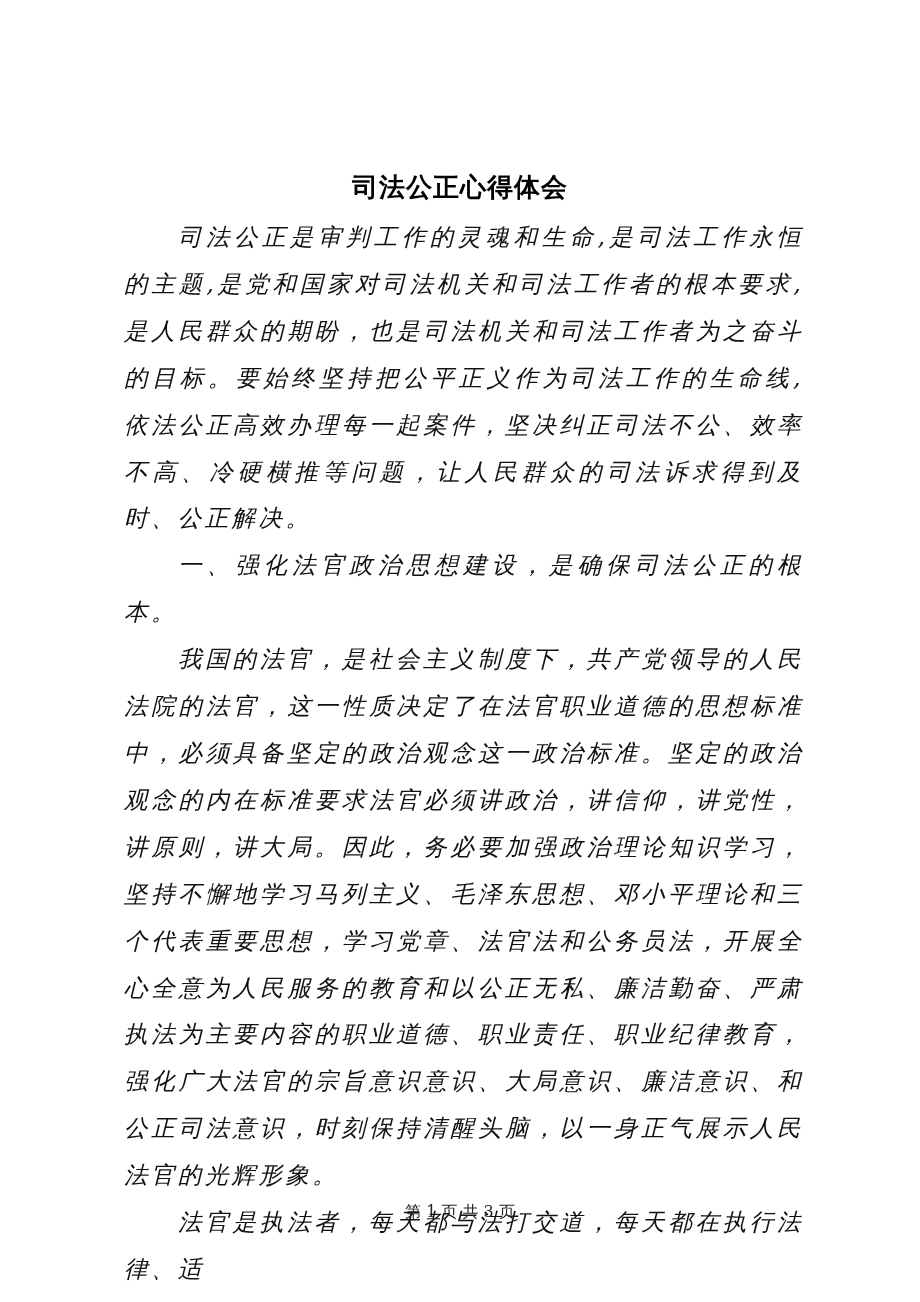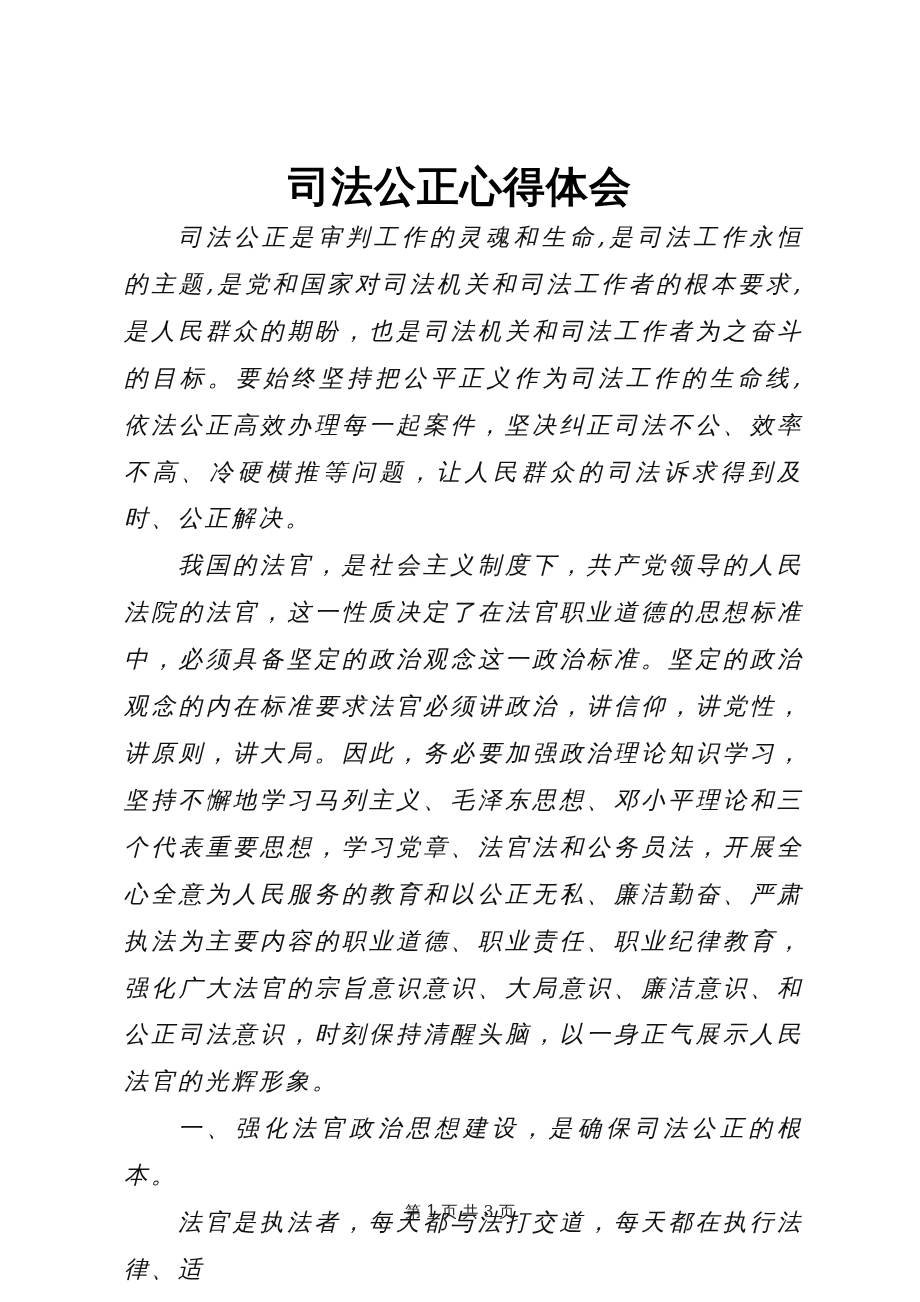--- a/index.html
+++ b/index.html
@@ -22,21 +22,21 @@
       height: 1302px;
     }
     .title {
       position: absolute;
       top: 163px;
       left: 0;
       width: 920px;
       text-align: center;
       font-family: "DejaVu Sans", "Liberation Sans", sans-serif;
       font-weight: bold;
-      font-size: 42px;
+      font-size: 26px;
       letter-spacing: 1px;
       line-height: 48px;
       color: #000;
     }
     .body-text {
       position: absolute;
       left: 124px;
       top: 214px;
       width: 680px;
     }
@@ -80,21 +80,21 @@
   </style>
 </head>
 <body>
 
 <div class="page">
 
   <h1 class="title" style="margin:0;">司法公正心得体会</h1>
 
   <div class="body-text">
     <p class="para">司法公正是审判工作的灵魂和生命,是司法工作永恒的主题,是党和国家对司法机关和司法工作者的根本要求,是人民群众的期盼，也是司法机关和司法工作者为之奋斗的目标。要始终坚持把公平正义作为司法工作的生命线,依法公正高效办理每一起案件，坚决纠正司法不公、效率不高、冷硬横推等问题，让人民群众的司法诉求得到及时、公正解决。</p>
+    <p class="para">一、强化法官政治思想建设，是确保司法公正的根本。</p>
     <p class="para">我国的法官，是社会主义制度下，共产党领导的人民法院的法官，这一性质决定了在法官职业道德的思想标准中，必须具备坚定的政治观念这一政治标准。坚定的政治观念的内在标准要求法官必须讲政治，讲信仰，讲党性，讲原则，讲大局。因此，务必要加强政治理论知识学习，坚持不懈地学习马列主义、毛泽东思想、邓小平理论和三个代表重要思想，学习党章、法官法和公务员法，开展全心全意为人民服务的教育和以公正无私、廉洁勤奋、严肃执法为主要内容的职业道德、职业责任、职业纪律教育，强化广大法官的宗旨意识意识、大局意识、廉洁意识、和公正司法意识，时刻保持清醒头脑，以一身正气展示人民法官的光辉形象。</p>
-    <p class="para">一、强化法官政治思想建设，是确保司法公正的根本。</p>
     <p class="para">法官是执法者，每天都与法打交道，每天都在执行法律、适</p>
   </div>
 
   <div class="footer">
     <span>第 1 页  共 3 页</span>
   </div>
 </div>
 
 </body></html>

